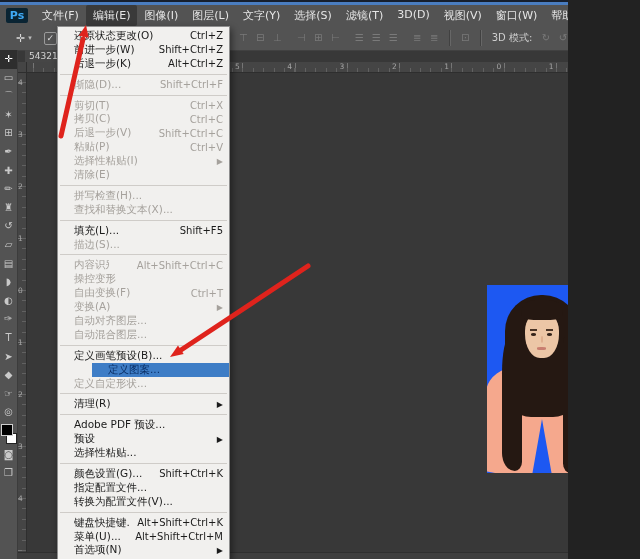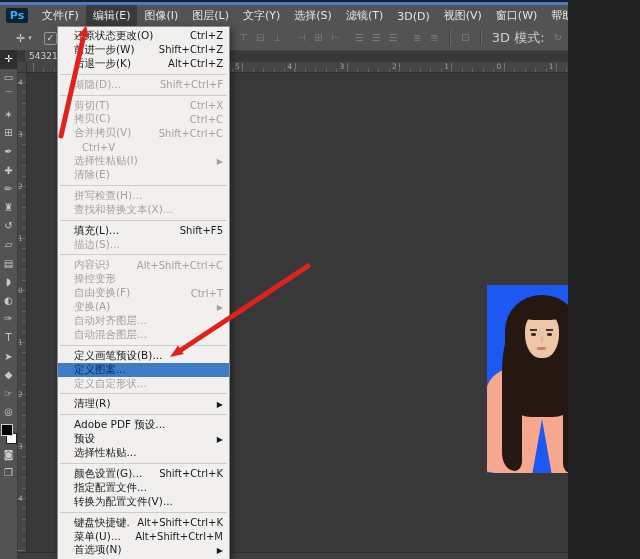--- a/index.html
+++ b/index.html
@@ -6,36 +6,36 @@
   #app{position:relative;width:568px;height:559px;overflow:hidden;
        font-family:"DejaVu Sans",sans-serif;background:#383838;
        -webkit-font-smoothing:antialiased;}
   
   .top-strip{position:absolute;left:0;top:0;width:640px;height:5px;
      background:linear-gradient(to bottom,var(--titlebar-dark) 0 2px,var(--titlebar-blue) 2px 5px);}
   .menubar{position:absolute;left:0;top:5px;width:640px;height:21px;background:#535353;
      border-bottom:1px solid #3c3c3c;display:flex;align-items:center;}
   .ps-logo{width:22px;height:15px;margin:0 7px 0 6px;background:#0a2433;color:var(--logo-blue);
      font-size:11px;font-weight:bold;text-align:center;line-height:15px;border-radius:2px;}
-  #menubar-items{display:flex;height:100%;align-items:flex-end;}
+  #menubar-items{display:flex;height:100%;align-items:flex-start;}
   .mb-item{color:#e6e6e6;font-size:11px;padding:3px 7px;white-space:nowrap;cursor:default;}
   .mb-item.active{background:#3a3a3a;border-radius:2px;}
   
   .options-bar{position:absolute;left:0;top:26px;width:640px;height:24px;background:#535353;
      border-bottom:1px solid #414141;display:flex;align-items:center;color:#a8a8a8;}
   .ob-tool{display:flex;align-items:center;margin-left:16px;color:#d8d8d8;font-size:11px;}
   .ob-tool .car{font-size:7px;margin-left:3px;color:#bdbdbd;}
   .ob-check{width:11px;height:11px;border:1px solid #9a9a9a;border-radius:2px;margin-left:12px;
      font-size:9px;line-height:10px;text-align:center;color:#ddd;}
   .ob-sep{width:1px;height:16px;background:#414141;border-right:1px solid #676767;margin:0 6px;}
   .ob-icons{display:flex;align-items:center;}
   .ob-icon{width:15px;height:16px;font-size:10px;line-height:16px;text-align:center;
      color:#8f8f8f;opacity:.65;margin:0 1px;}
   .ob-gap{width:7px;}
-  .ob-3d-label{font-size:13px;color:#cfcfcf;margin:0 5px 0 4px;white-space:nowrap;}
+  .ob-3d-label{font-size:10px;color:#cfcfcf;margin:0 5px 0 4px;white-space:nowrap;}
   
   .toolbar{position:absolute;left:0;top:50px;width:17px;height:509px;background:#535353;
      border-right:1px solid #3c3c3c;display:flex;flex-direction:column;align-items:center;z-index:5;}
   .tool{width:17px;height:18.6px;color:#c9c9c9;font-size:10px;line-height:18px;text-align:center;cursor:default;}
   .tool.selected{background:#2e2e2e;color:#fff;}
   .swatches{position:relative;width:15px;height:22px;margin-top:2px;}
   .swatch-bg{position:absolute;left:5px;top:9px;width:9px;height:9px;background:#ffffff;border:1px solid #222;}
   .swatch-fg{position:absolute;left:0px;top:0px;width:10px;height:10px;background:#000000;border:1px solid #cfcfcf;}
   
   .doc-tab{position:absolute;left:25px;top:50px;width:52px;height:12px;background:#464646;
@@ -89,21 +89,21 @@
   
   .edit-menu{position:absolute;left:57px;top:26px;width:173px;background:#f1f0ee;
      border:1px solid #8e8e8e;box-shadow:2px 3px 7px rgba(0,0,0,.45);z-index:10;
      padding:2px 0;box-sizing:border-box;}
   .em-row{display:flex;align-items:center;height:13.9px;font-size:10.5px;color:#1b1b1b;
      padding:0 6px 0 16px;cursor:default;white-space:nowrap;}
   .em-row .lab{flex:1;overflow:hidden;}
   .em-row .sc{margin-left:8px;font-size:10px;}
   .em-row .sub{font-size:8px;margin-left:8px;}
   .em-row.disabled{color:#a5a19c;gap:20px;}
-  .em-row.highlighted{background:var(--menu-highlight);color:#0a2f66;}
+  .em-row.highlighted{background:var(--menu-highlight);color:#0a2f66;margin-left:34px;}
   .em-sep{height:1px;background:#cfccc8;margin:3px 2px;}
   
   .arrows{position:absolute;left:0;top:0;width:640px;height:559px;z-index:50;pointer-events:none;}
   .arrows .shaft{stroke:var(--arrow-red);stroke-width:5;stroke-linecap:round;fill:none;}
   .arrows .head{fill:var(--arrow-red);}
 </style>
 </head>
 <body>
 
 <div id="app">
@@ -266,24 +266,25 @@
       <div class="em-sep"></div>
       <div class="em-row disabled">
         <span class="lab">剪切(T)</span>
         <span class="sc">Ctrl+X</span>
       </div>
       <div class="em-row disabled">
         <span class="lab">拷贝(C)</span>
         <span class="sc">Ctrl+C</span>
       </div>
       <div class="em-row disabled">
-        <span class="lab">合并拷贝(V)</span>
+        <span class="lab">后退一步(V)</span>
         <span class="sc">Shift+Ctrl+C</span>
       </div>
       <div class="em-row disabled">
+        <span class="lab">粘贴(P)</span>
         <span class="sc">Ctrl+V</span>
       </div>
       <div class="em-row disabled">
         <span class="lab">选择性粘贴(I)</span>
         <span class="sub">▶</span>
       </div>
       <div class="em-row disabled">
         <span class="lab">清除(E)</span>
       </div>
       <div class="em-sep"></div>

